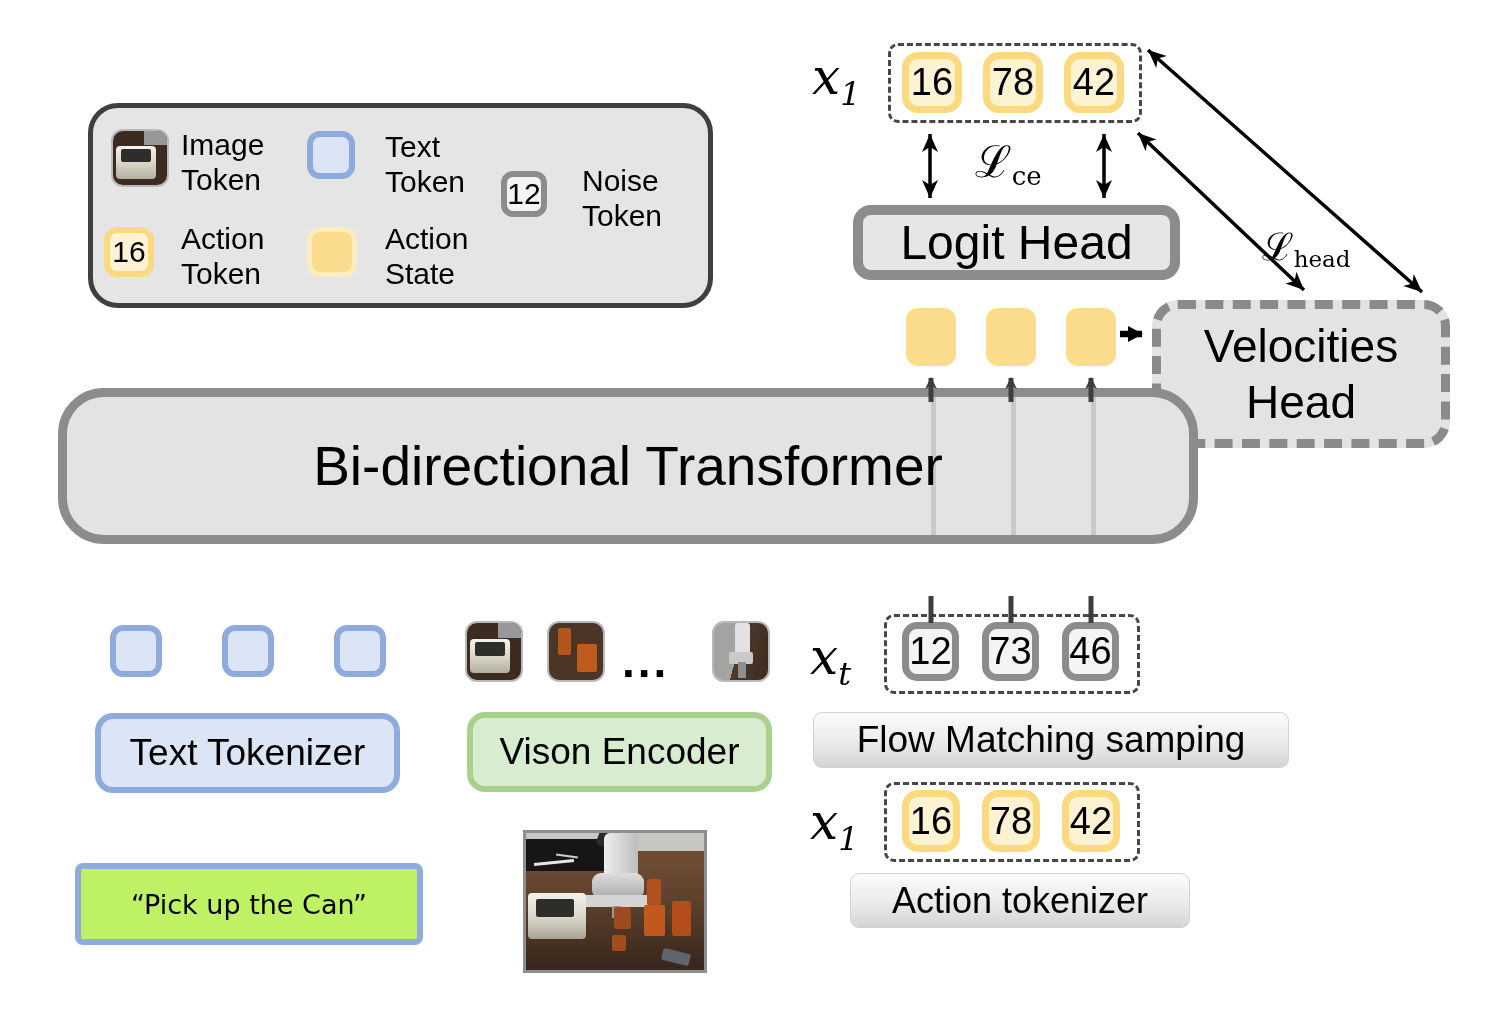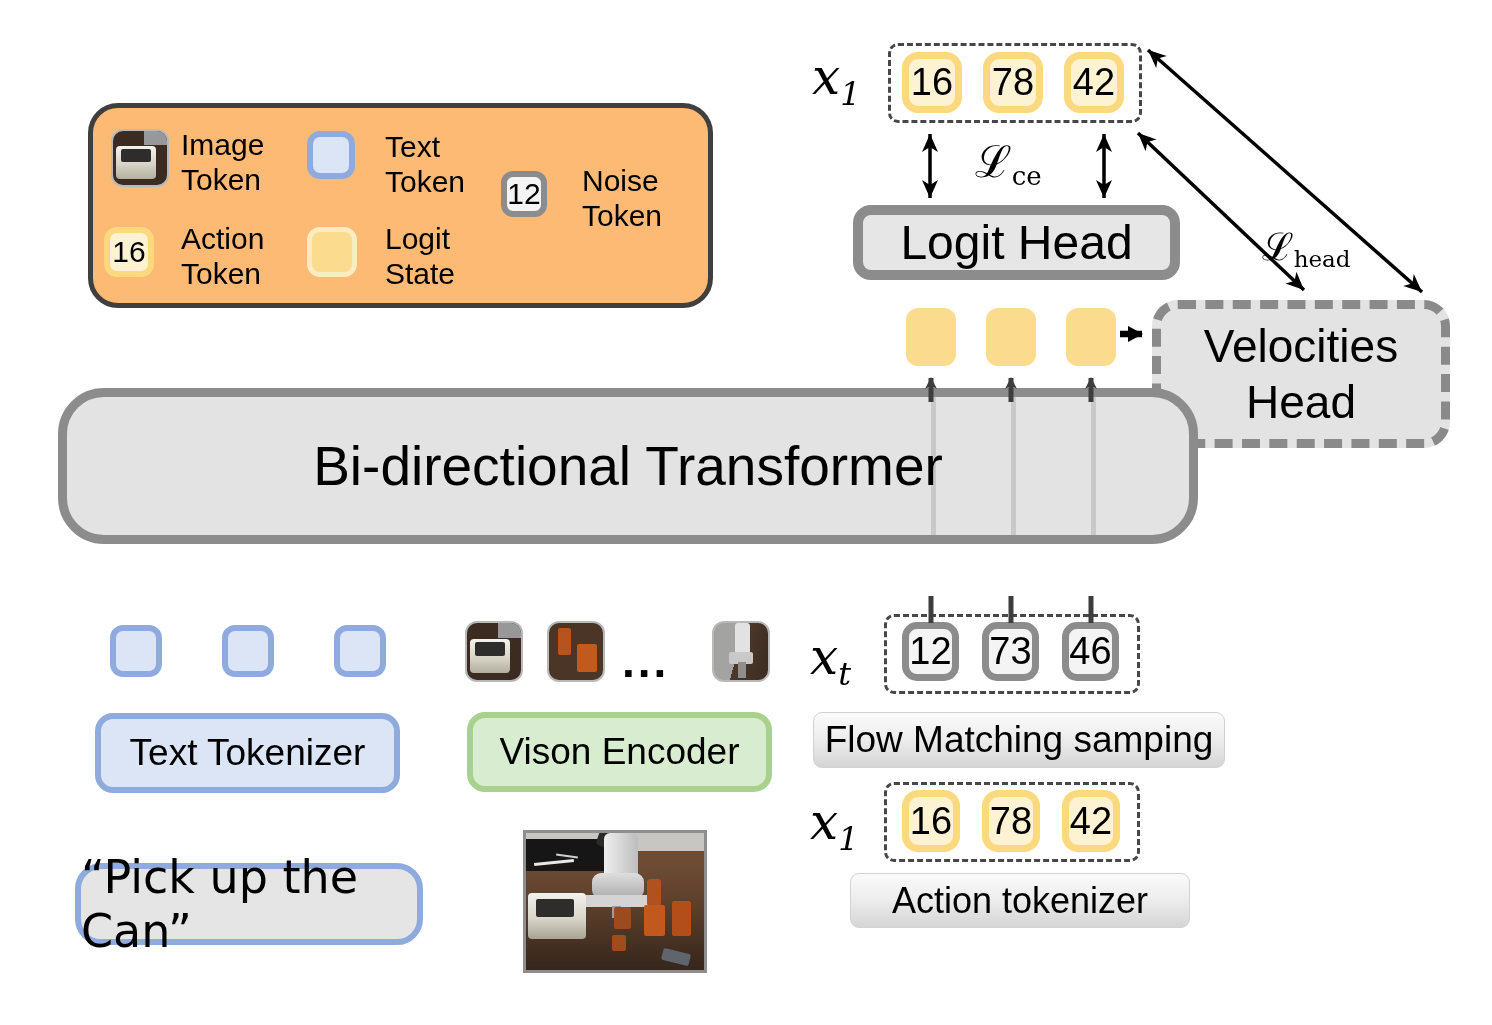--- a/index.html
+++ b/index.html
@@ -3,21 +3,21 @@
 <meta charset="utf-8">
 <style>
   html,body{margin:0;padding:0;background:#ffffff;}
   body{font-family:"Liberation Sans", sans-serif; color:#000;}
   #stage{position:relative;width:1492px;height:1025px;background:#fff;overflow:hidden;}
 
   .abs{position:absolute;}
   .flexc{display:flex;align-items:center;justify-content:center;}
 
   
-  .legend{left:88px;top:103px;width:625px;height:205px;border:5px solid #3f3f3f;border-radius:30px;background:#fdba74;box-sizing:border-box;}
+  .legend{left:88px;top:103px;width:625px;height:205px;border:5px solid #3f3f3f;border-radius:30px;background:#e5e5e5;box-sizing:border-box;}
   .lg-label{font-size:30px;line-height:35px;color:#000;}
 
   
   .tok-yellow{border:7px solid #fbd97e;background:#fdf3d2;border-radius:16px;box-sizing:border-box;font-size:38px;}
   .tok-yellow-sm{border:6px solid #fbd97e;background:#fdf3d2;border-radius:13px;box-sizing:border-box;font-size:30px;}
   .tok-noise{border:7px solid #8c8c8c;background:#f4f4f4;border-radius:15px;box-sizing:border-box;font-size:38px;}
   .tok-noise-sm{border:6px solid #8c8c8c;background:#f4f4f4;border-radius:12px;box-sizing:border-box;font-size:30px;}
   .tok-blue{border:6px solid #8faadc;background:#dbe5f5;border-radius:13px;box-sizing:border-box;}
   .tok-hidden{background:#fbdc8e;border:5px solid #fdecc0;border-radius:13px;box-sizing:border-box;}
   .hidden-solid{background:#fbdc8e;border-radius:12px;}
@@ -27,21 +27,21 @@
   
   .transformer{left:58px;top:388px;width:1140px;height:156px;background:#e3e3e3;border:9px solid #8c8c8c;border-radius:46px;box-sizing:border-box;z-index:2;}
   .transformer .inner-line{position:absolute;top:0;bottom:0;width:5px;background:#c9c9c9;}
   .transformer-label{position:relative;z-index:2;font-size:55px;}
   .velocities{left:1152px;top:300px;width:298px;height:148px;background:#e3e3e3;border:9px dashed #8a8a8a;border-radius:26px;box-sizing:border-box;z-index:1;font-size:46px;line-height:56px;text-align:center;}
   .logit-head{left:853px;top:205px;width:327px;height:75px;background:#e6e6e6;border:10px solid #8c8c8c;border-radius:18px;box-sizing:border-box;font-size:48px;z-index:3;}
 
   
   .tokenizer-box{border:6px solid #8faadc;background:#dbe5f5;border-radius:18px;box-sizing:border-box;font-size:37px;}
   .encoder-box{border:6px solid #a9d18e;background:#d8eccf;border-radius:18px;box-sizing:border-box;font-size:37px;}
-  .prompt-box{border:6px solid #8faadc;background:#e5e5e5;border-radius:26px;box-sizing:border-box;font-size:46px;font-family:cursive,"DejaVu Sans",sans-serif;}
+  .prompt-box{border:6px solid #8faadc;background:#bef264;border-radius:8px;box-sizing:border-box;font-size:27px;font-family:cursive,"DejaVu Sans",sans-serif;}
 
   
   .gray-bar{background:linear-gradient(180deg,#fbfbfb 0%,#ececec 50%,#d5d5d5 100%);border:1px solid #d2d2d2;border-radius:9px;box-sizing:border-box;}
 
   
   .math-var{font-family:"DejaVu Serif",serif;font-style:italic;font-size:50px;line-height:1;}
   .math-var sub{font-size:32px;line-height:1;vertical-align:-0.35em;}
   .loss{font-family:"DejaVu Serif",serif;font-size:44px;line-height:1;}
   .loss sub{font-family:"DejaVu Serif",serif;font-style:normal;font-size:26px;vertical-align:-0.3em;}
   .loss-sm{font-family:"DejaVu Serif",serif;font-size:38px;line-height:1;}
@@ -106,21 +106,21 @@
       <span>12</span>
     </div>
     <div class="abs lg-label" style="left:489px;top:55px;width:124px;">Noise Token</div>
 
     <div class="abs tok-yellow-sm flexc" style="left:11px;top:119px;width:50px;height:50px;">
       <span>16</span>
     </div>
     <div class="abs lg-label" style="left:88px;top:113px;width:130px;">Action Token</div>
 
     <div class="abs tok-hidden" style="left:214px;top:119px;width:50px;height:50px;"></div>
-    <div class="abs lg-label" style="left:292px;top:113px;width:130px;">Logit State</div>
+    <div class="abs lg-label" style="left:292px;top:113px;width:130px;">Action State</div>
   </div>
 
   <div class="abs math-var" style="left:812px;top:52px;">
     <span>x</span><sub>1</sub>
   </div>
   <div class="abs dash-box" style="left:888px;top:43px;width:254px;height:80px;"></div>
   <div class="abs tok-yellow flexc" style="left:902px;top:52px;width:60px;height:61px;">
       <span>16</span>
     </div>
   <div class="abs tok-yellow flexc" style="left:983px;top:52px;width:60px;height:61px;">
@@ -212,21 +212,21 @@
   <div class="abs tok-noise flexc" style="left:902px;top:622px;width:57px;height:59px;">
       <span>12</span>
     </div>
   <div class="abs tok-noise flexc" style="left:982px;top:622px;width:57px;height:59px;">
       <span>73</span>
     </div>
   <div class="abs tok-noise flexc" style="left:1062px;top:622px;width:57px;height:59px;">
       <span>46</span>
     </div>
 
-  <div class="abs gray-bar flexc" style="left:813px;top:712px;width:412px;height:56px;font-size:37px;">
+  <div class="abs gray-bar flexc" style="left:813px;top:712px;width:476px;height:56px;font-size:37px;">
     <span>Flow Matching samping</span>
   </div>
 
   <div class="abs math-var" style="left:810px;top:797px;">
     <span>x</span><sub>1</sub>
   </div>
   <div class="abs dash-box" style="left:884px;top:782px;width:256px;height:80px;"></div>
   <div class="abs tok-yellow flexc" style="left:902px;top:790px;width:58px;height:62px;">
       <span>16</span>
     </div>

